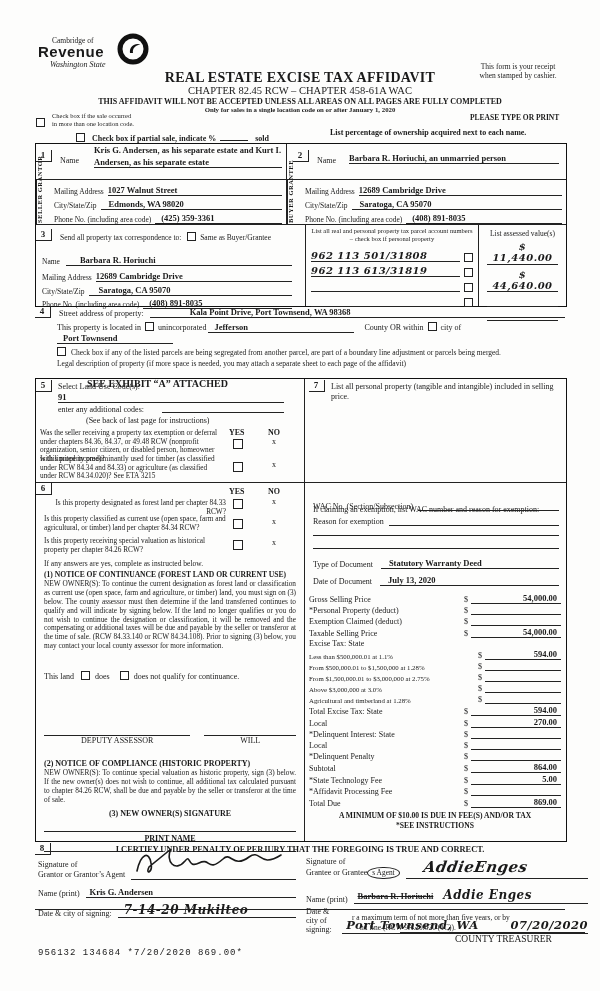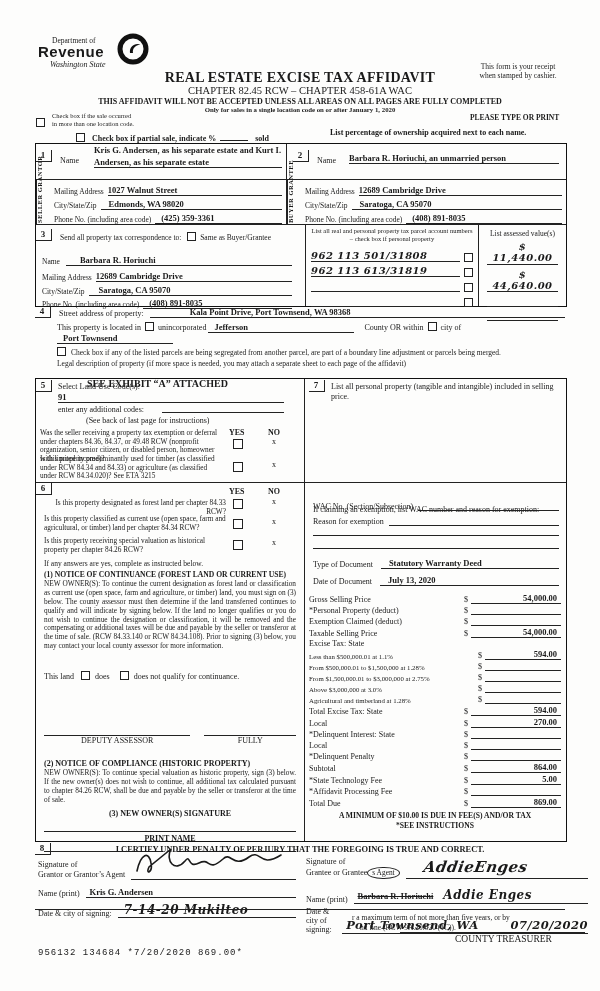--- a/index.html
+++ b/index.html
@@ -30,21 +30,21 @@
   .qtext{font-size:7.3px;line-height:1.18;}
   .body-sm{font-size:7.3px;line-height:1.22;text-align:justify;}
 </style>
 </head>
 <body>
 
 <div class="page">
 
   <div class="abs" style="left:38px;top:36px;width:130px;">
     <div style="position:relative;">
-      <div class="f7" style="margin-left:14px;">Department of</div>
+      <div class="f7" style="margin-left:14px;">Cambridge of</div>
       <div class="b" style="font-size:15px;letter-spacing:.5px;margin-top:-2px;font-family:'Liberation Sans',sans-serif;">Revenue</div>
       <div class="f8" style="font-style:italic;margin-left:12px;">Washington State</div>
       <svg class="abs" style="left:78px;top:-4px;" width="34" height="34" viewBox="0 0 34 34">
         <circle cx="17" cy="17" r="13" fill="none" stroke="#111" stroke-width="5"></circle>
         <path d="M10 22 C8 12, 18 6, 26 10 C20 8, 13 13, 14 20 Z" fill="#fdfdfc"></path>
         <path d="M14 21 C13 14, 20 10, 25 13 C21 12, 16 16, 17 21 Z" fill="#111"></path>
       </svg>
     </div>
   </div>
 
@@ -262,21 +262,21 @@
           <span>does not qualify for continuance.</span>
         </div>
 
         <div class="abs" style="left:8px;top:252px;width:252px;">
           <div style="display:flex;gap:14px;">
             <span class="ul" style="flex:1.6;"></span>
               <span class="ul" style="flex:1;"></span>
           </div>
           <div style="display:flex;gap:14px;" class="f8">
             <span style="flex:1.6;text-align:center;">DEPUTY ASSESSOR</span>
-            <span style="flex:1;text-align:center;">FULLY</span>
+            <span style="flex:1;text-align:center;">WILL</span>
           </div>
         </div>
 
         <div class="b abs" style="left:8px;top:276px;width:252px;font-size:8px;">(2) NOTICE OF COMPLIANCE (HISTORIC PROPERTY)</div>
         <div class="body-sm abs" style="left:8px;top:286px;width:252px;">NEW OWNER(S):  To continue special valuation as historic property, sign (3) below.  If the new owner(s) does not wish to continue, all additional tax calculated pursuant to chapter 84.26 RCW, shall be due and payable by the seller or transferor at the time of sale.</div>
         <div class="b ctr abs" style="left:8px;top:326px;width:252px;font-size:8px;">(3)  NEW OWNER(S) SIGNATURE</div>
         <div class="abs ul" style="left:8px;top:348px;width:252px;"></div>
         <div class="b ctr abs" style="left:8px;top:351px;width:252px;font-size:8px;">PRINT NAME</div>
         <div class="abs" style="left:8px;top:368px;width:252px;display:flex;gap:14px;">
           <span class="ul" style="flex:1;"></span>

